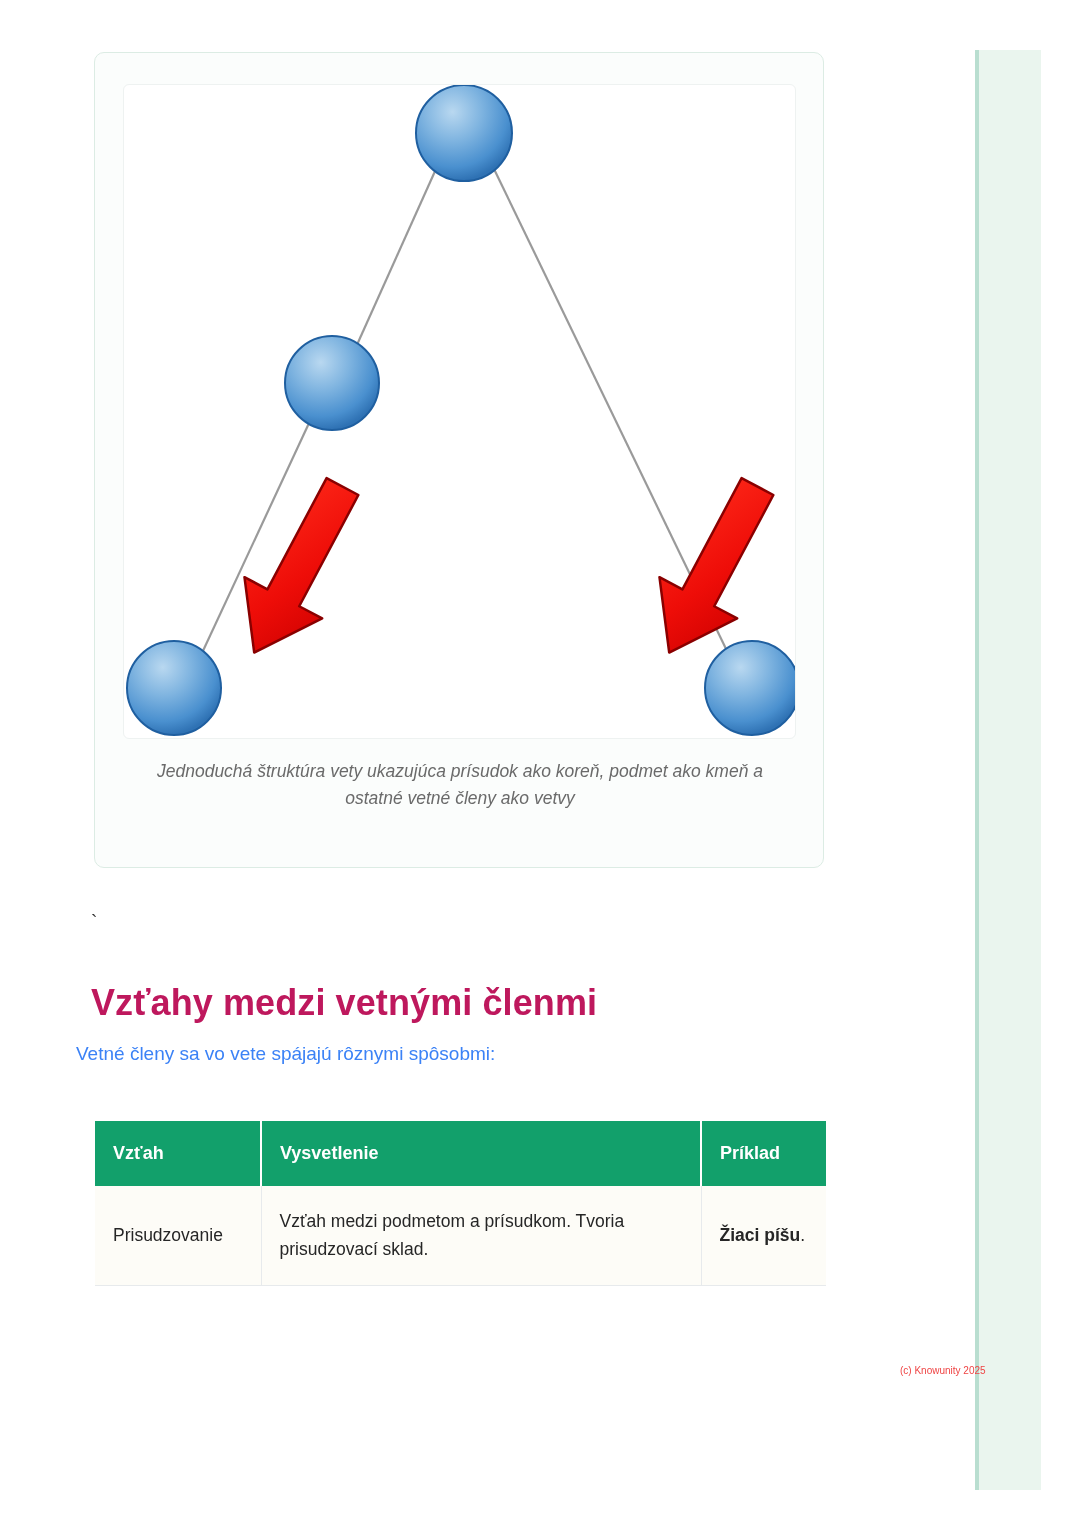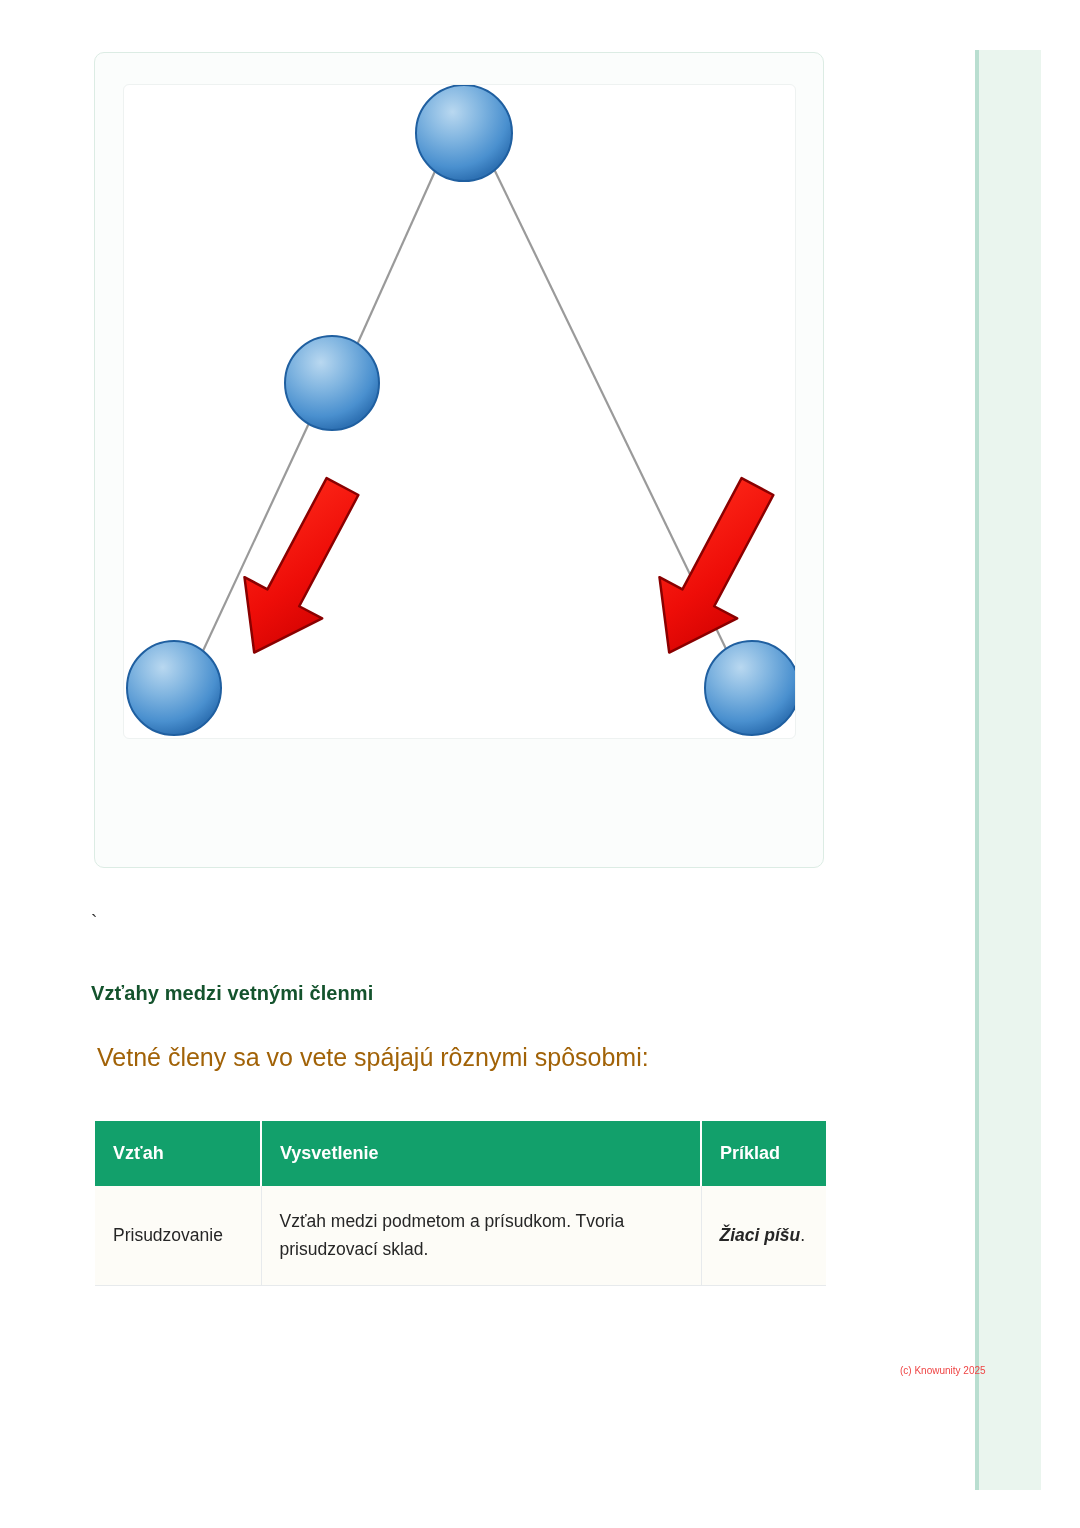--- a/index.html
+++ b/index.html
@@ -82,33 +82,33 @@
     font-size: 19px;
     color: #333333;
     line-height: 1;
   }
 
   
   #section-heading {
     position: absolute;
     left: 91px;
     top: 982px;
-    font-size: 20px;
+    font-size: 36px;
     font-weight: bold;
-    color: #14532d;
+    color: #be185d;
     letter-spacing: .1px;
   }
 
   
   #intro-paragraph {
     position: absolute;
-    left: 97px;
+    left: 76px;
     top: 1043px;
-    font-size: 25px;
-    color: #a16207;
+    font-size: 19px;
+    color: #3b82f6;
   }
 
   
   #relations-table {
     position: absolute;
     left: 95px;
     top: 1121px;
     width: 731px;
     border-collapse: collapse;
     table-layout: fixed;
@@ -132,21 +132,21 @@
     line-height: 1.62;
     border-right: 1px solid #e7eaec;
     border-bottom: 1px solid #e7eaec;
   }
   #relations-table td:last-child { border-right: none; }
   #relations-table tr.row-odd td  { background: #fdfcf7; }
   #relations-table tr.row-even td { background: #f6f8fa; }
   .col-a { width: 166px; }
   .col-b { width: 440px; }
   .col-c { width: 125px; }
-  .ex-strong { font-weight: bold; font-style: italic; }
+  .ex-strong { font-weight: bold; }
 
   
   #watermark {
     position: absolute;
     left: 900px;
     top: 1365px;
     font-size: 10px;
     color: #ef4444;
     white-space: nowrap;
   }
@@ -192,20 +192,21 @@
 
         <g>
           <circle cx="340" cy="48" r="48" fill="url(#ballGrad)" stroke="#1f5fa0" stroke-width="2"></circle>
           <circle cx="208" cy="298" r="47" fill="url(#ballGrad)" stroke="#1f5fa0" stroke-width="2"></circle>
           <circle cx="50" cy="603" r="47" fill="url(#ballGrad)" stroke="#1f5fa0" stroke-width="2"></circle>
           <circle cx="628" cy="603" r="47" fill="url(#ballGrad)" stroke="#1f5fa0" stroke-width="2"></circle>
         </g>
       </svg>
     </div>
 
+    <div id="figure-caption">Jednoduchá štruktúra vety ukazujúca prísudok ako koreň, podmet ako kmeň a ostatné vetné členy ako vetvy</div>
   </div>
 
   <div id="stray-backtick">`</div>
 
   <h2 id="section-heading" style="margin:0;">Vzťahy medzi vetnými členmi</h2>
 
   <p id="intro-paragraph" style="margin:0;">Vetné členy sa vo vete spájajú rôznymi spôsobmi:</p>
 
   <table id="relations-table">
     <colgroup>

